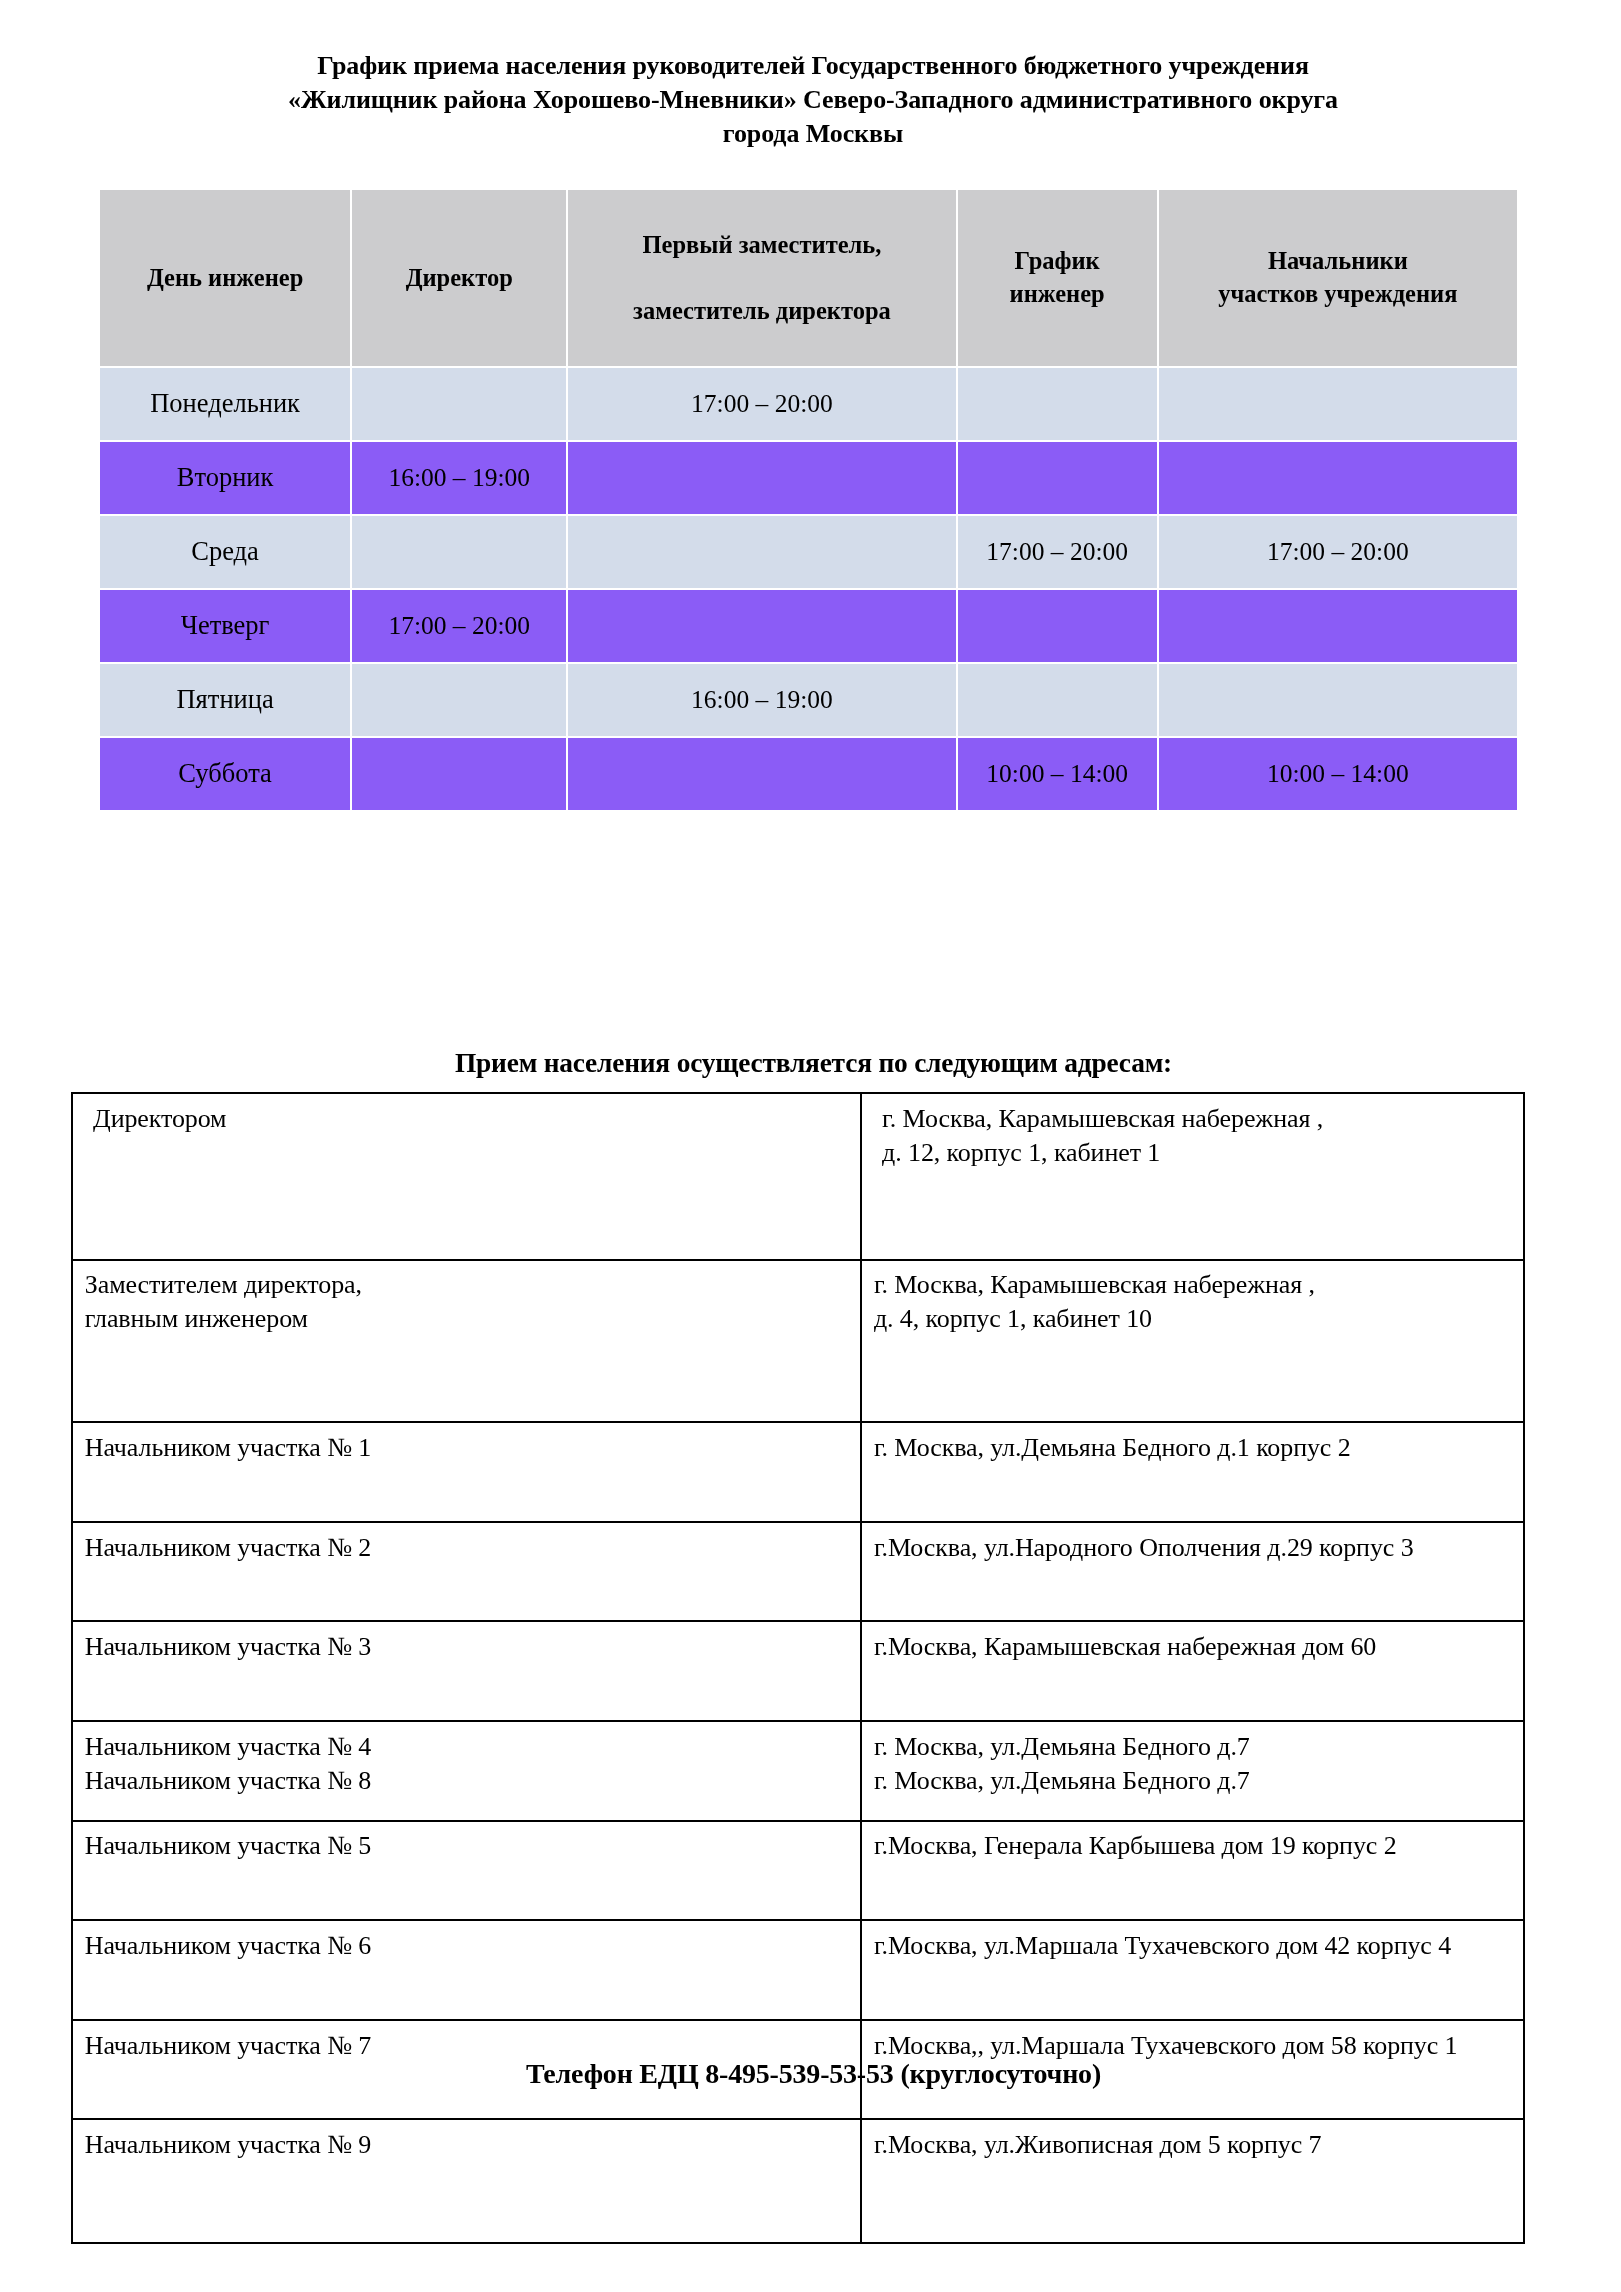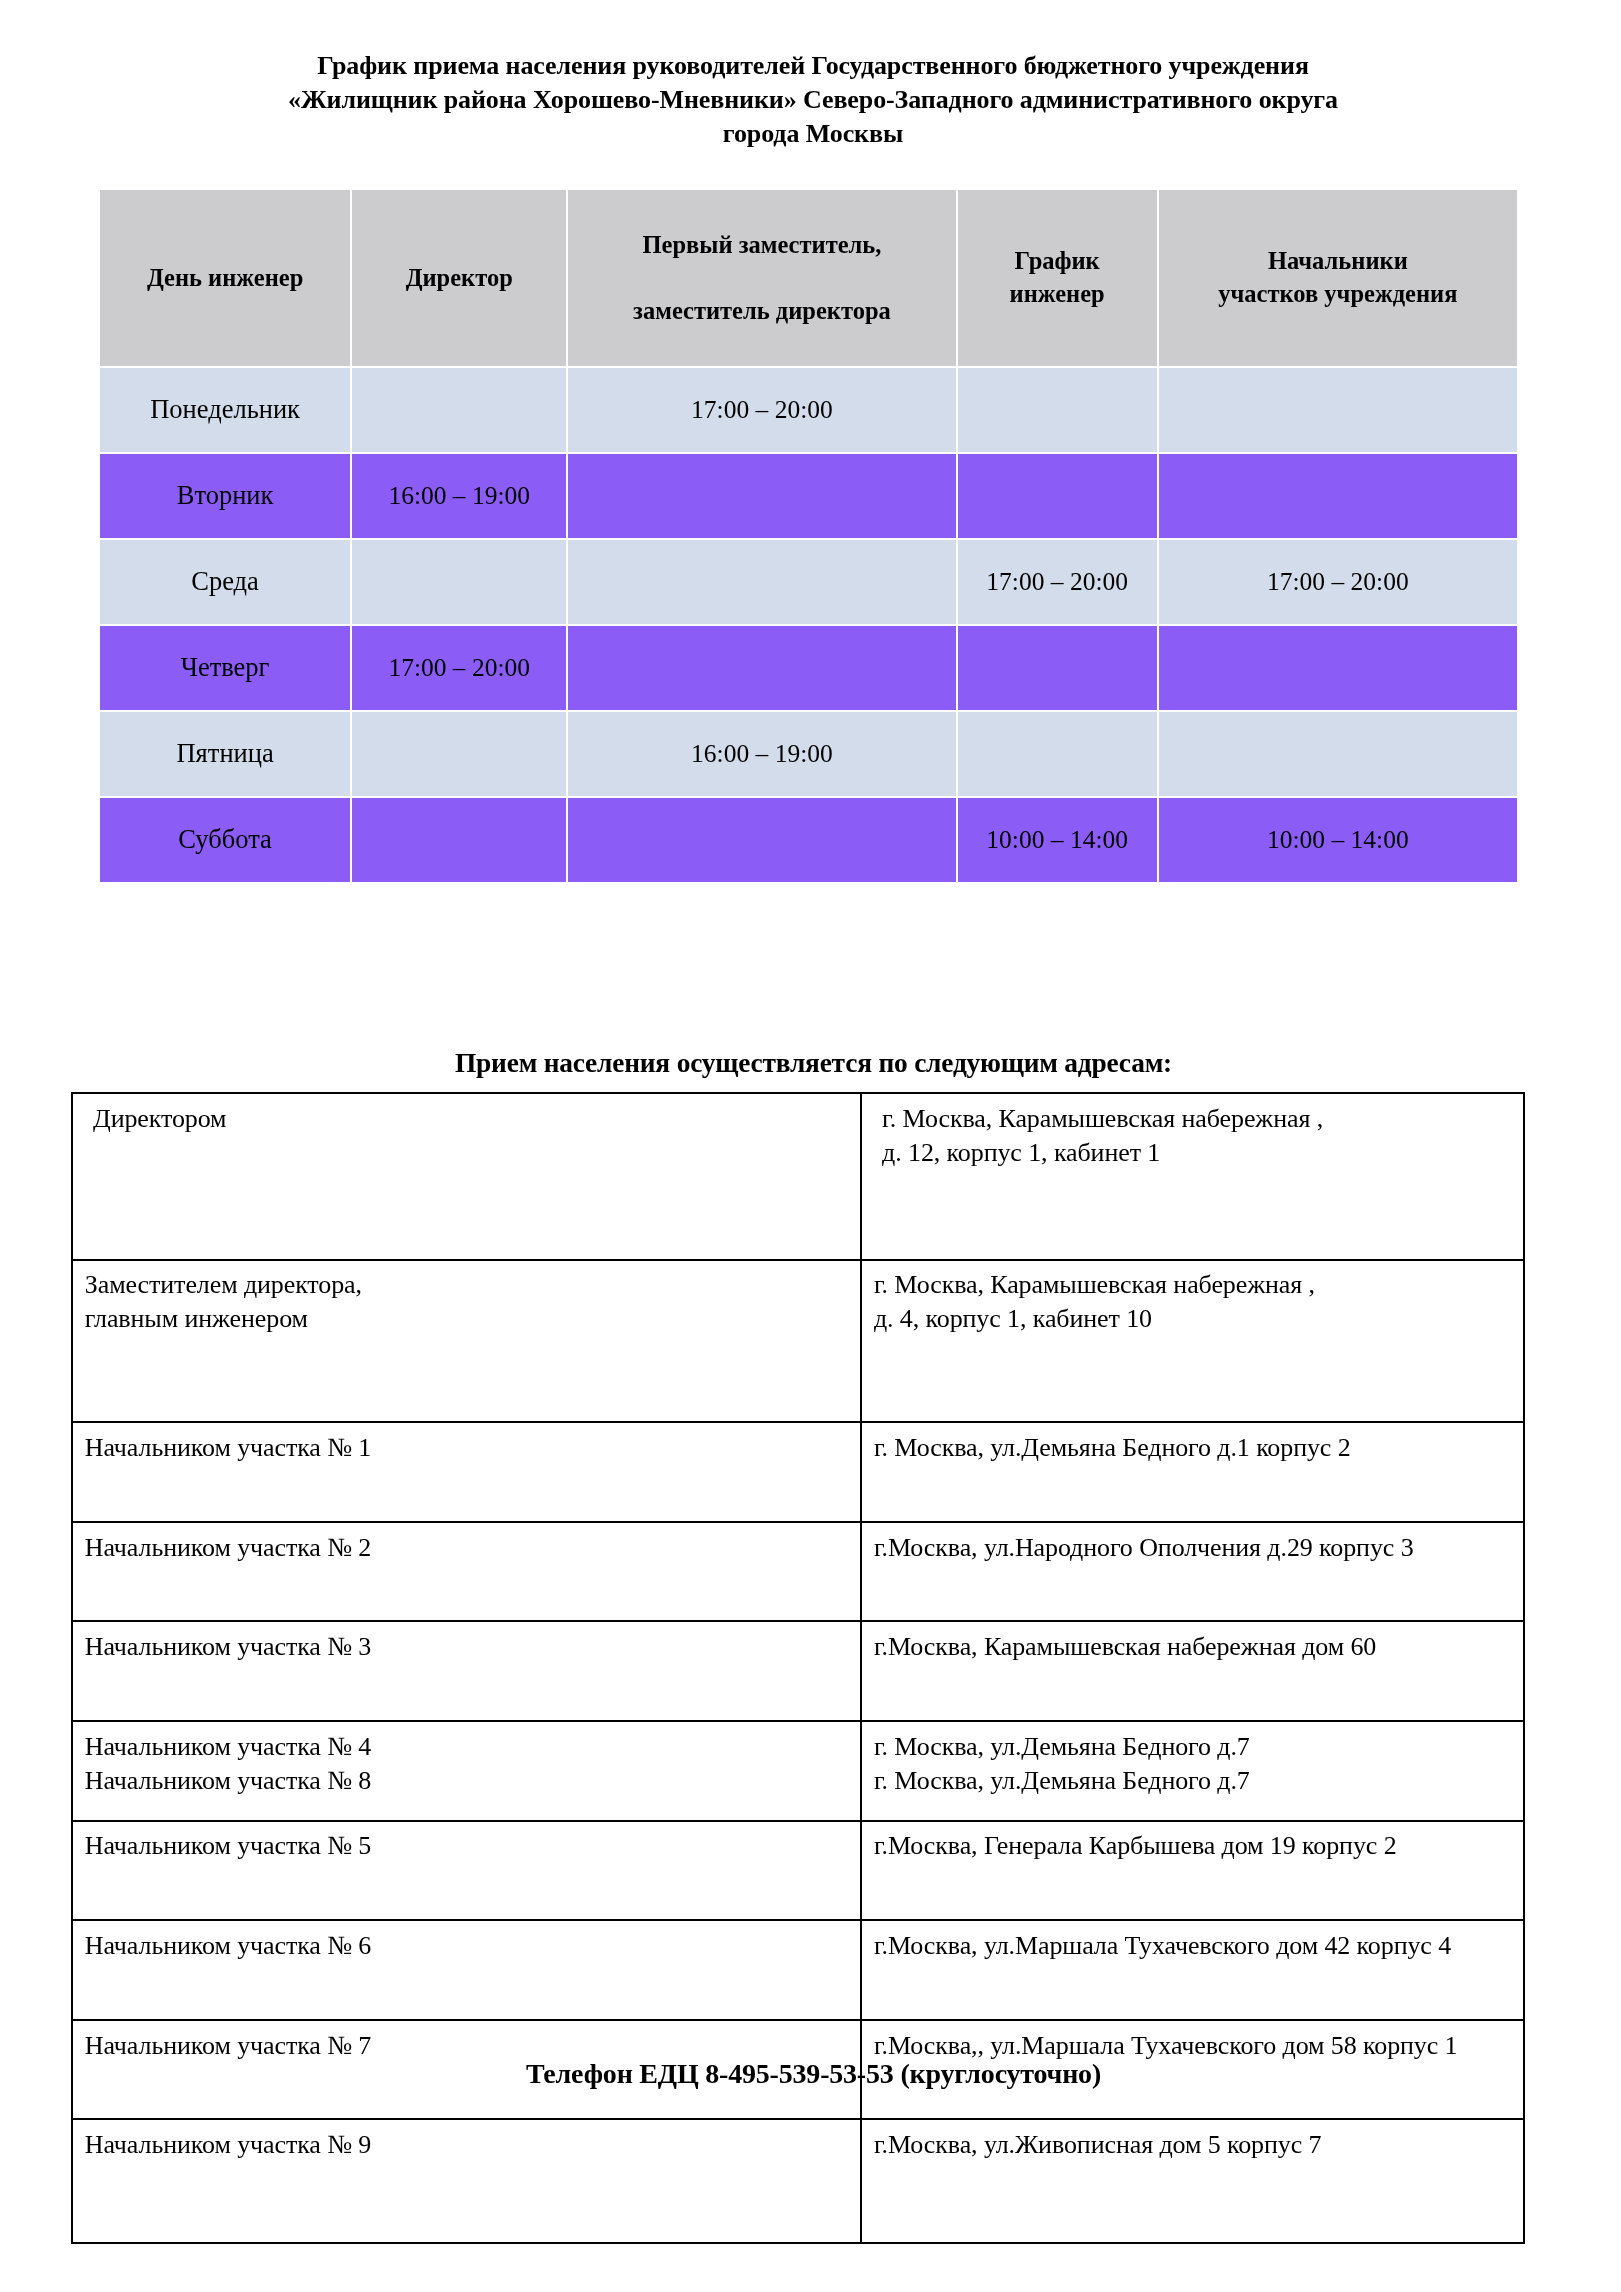--- a/index.html
+++ b/index.html
@@ -56,21 +56,21 @@
   }
   .schedule th {
     background: #ccccce;
     font-weight: bold;
     height: 176px;
     font-size: 24.5px;
   }
   .schedule th .hl { display: block; }
   .schedule th .hgap { display: block; height: 33px; }
   .schedule td {
-    height: 84px;
+    height: 72px;
   }
   .row-dark td { background: #d3dcea; }
   .row-light td { background: #8b5cf6; }
 
   .col-day  { width: 250px; }
   .col-dir  { width: 214px; }
   .col-dep  { width: 387px; }
   .col-eng  { width: 199px; }
   .col-chief{ width: 358px; }
 

